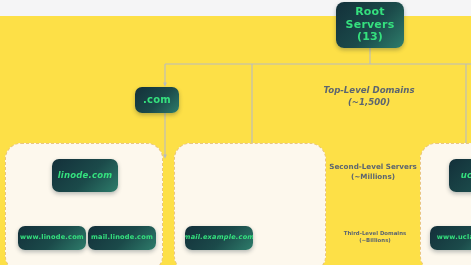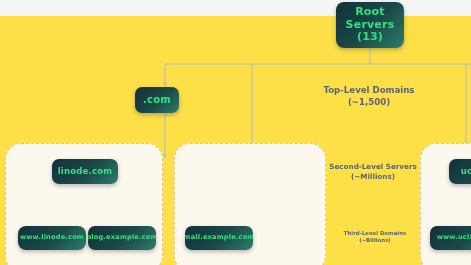--- a/index.html
+++ b/index.html
@@ -60,48 +60,50 @@
     font-size: 11px;
     border-radius: 8px;
     white-space: pre-line;
   }
   .node.tld {
     left: 135px; top: 71px;
     width: 44px; height: 26px;
     font-size: 10px;
   }
   .node.sld {
-    width: 66px; height: 25px;
+    width: 66px; height: 33px;
     font-size: 8.5px;
+    font-style: italic;
   }
   .node.sld-linode  { left: 52px;  top: 143px; }
   .node.sld-example { left: 219px; top: 143px; }
   .node.sld-ucla    { left: 449px; top: 143px; width: 66px; }
   .node.leaf {
     width: 68px; height: 24px;
     font-size: 6.6px;
   }
-  .node.leaf-www-linode  { left: 18px;  top: 210px; border-radius: 8px; }
+  .node.leaf-www-linode  { left: 18px;  top: 210px; }
   .node.leaf-blog-linode { left: 88px;  top: 210px; }
-  .node.leaf-mail-ex     { left: 185px; top: 210px; }
+  .node.leaf-mail-ex     { left: 185px; top: 210px; font-style: italic; }
   .node.leaf-ns1-ex      { left: 254px; top: 210px; }
   .node.leaf-www-ucla    { left: 430px; top: 210px; width: 68px; }
   
   .side-label {
     position: absolute;
     text-align: center;
     color: #5c6570;
     font-weight: bold;
     white-space: pre-line;
     line-height: 1.35;
   }
   .side-label.tld-label {
     left: 305px; top: 69px;
     width: 128px;
     font-size: 8.6px;
+    font-style: italic;
   }
   .side-label.sld-label {
     left: 318px; top: 146px;
     width: 110px;
     font-size: 7.2px;
   }
   .side-label.third-label {
     left: 325px; top: 214px;
     width: 100px;
     font-size: 5.4px;
@@ -155,21 +157,21 @@
   <div class="node root">Root
 Servers
 (13)</div>
 
   <div class="node tld">.com</div>
 
   <div class="node sld sld-linode">linode.com</div>
   <div class="node sld sld-ucla">ucla.edu</div>
 
   <div class="node leaf leaf-www-linode">www.linode.com</div>
-  <div class="node leaf leaf-blog-linode">blog.example.com</div>
+  <div class="node leaf leaf-blog-linode">mail.linode.com</div>
   <div class="node leaf leaf-mail-ex">mail.example.com</div>
   <div class="node leaf leaf-www-ucla">www.ucla.edu</div>
 
   <div class="side-label tld-label">Top-Level Domains
 (~1,500)</div>
   <div class="side-label sld-label">Second-Level Servers
 (~Millions)</div>
   <div class="side-label third-label">Third-Level Domains
 (~Billions)</div>
 

